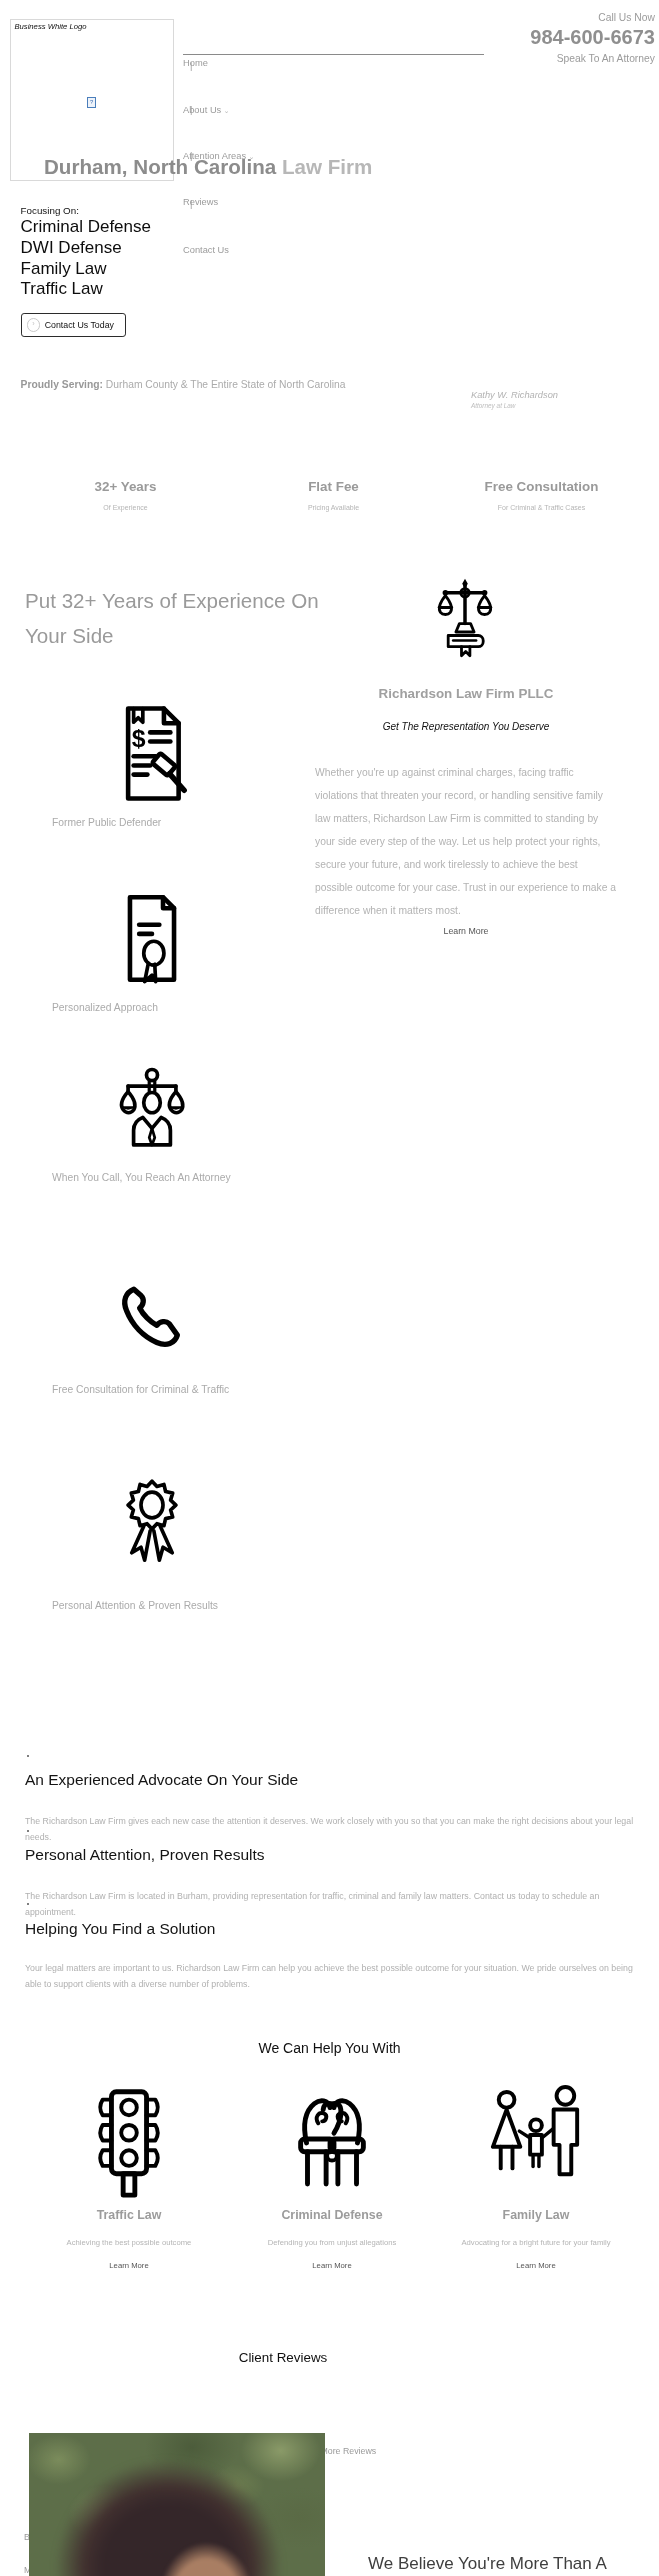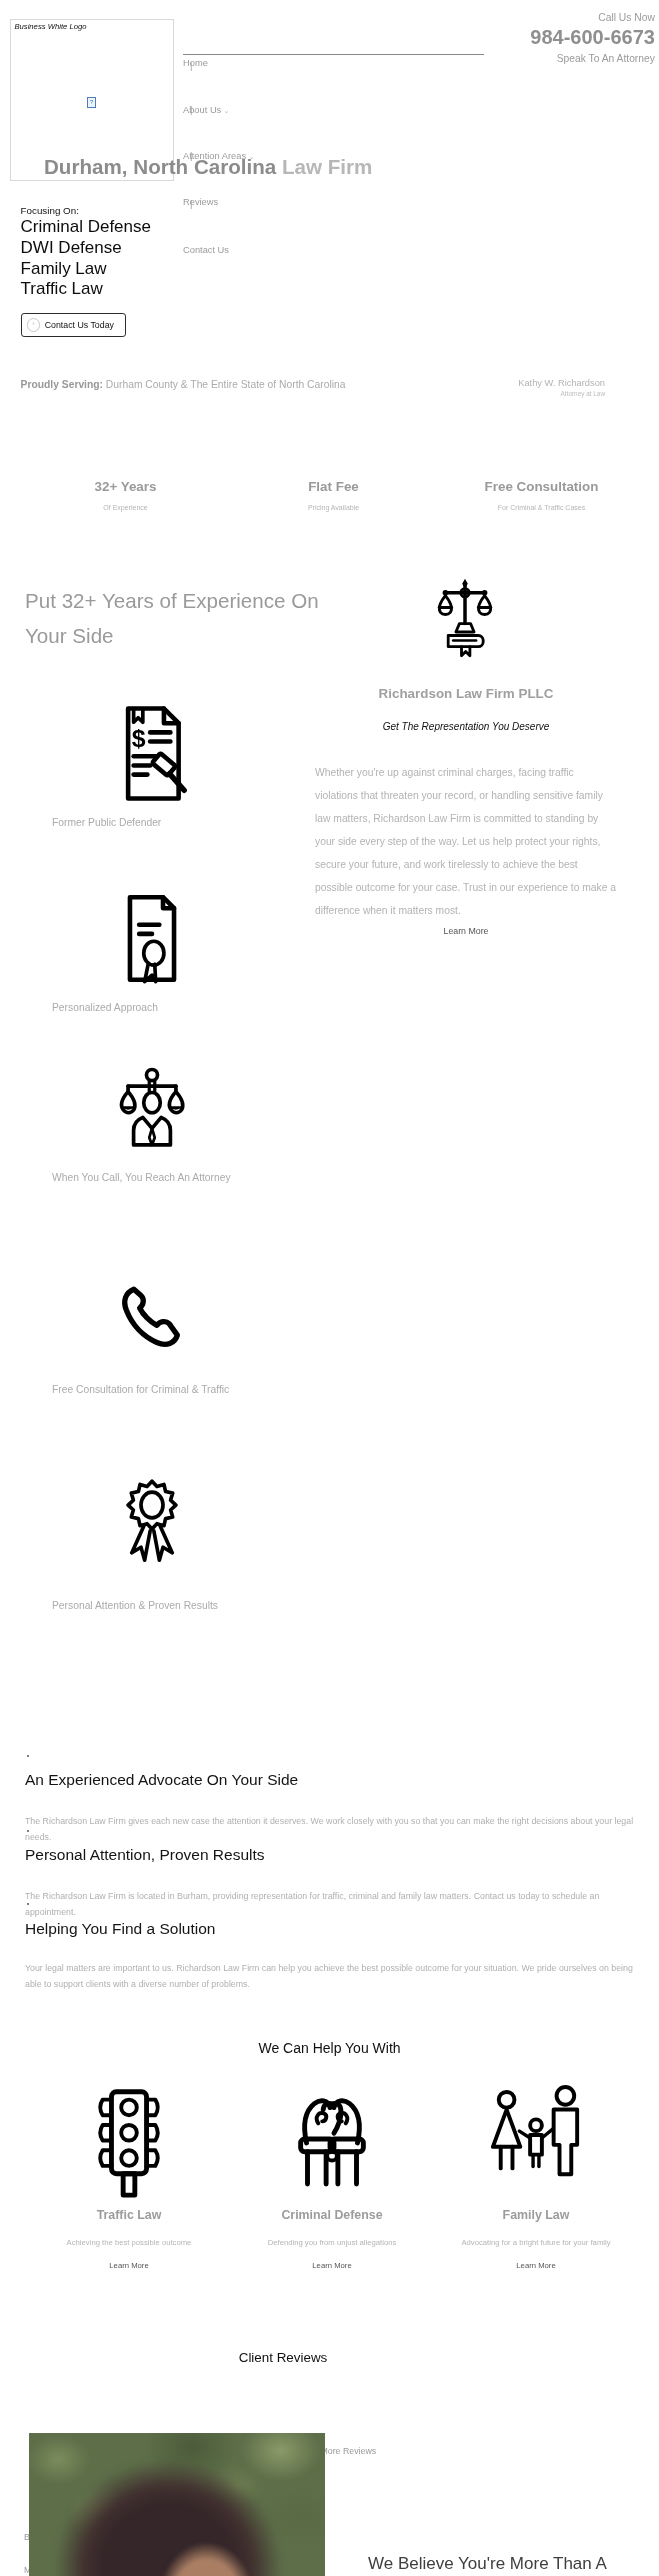--- a/index.html
+++ b/index.html
@@ -27,21 +27,21 @@
   .hero-title{left:44px;top:155px;font-size:20.6px;font-weight:bold;white-space:nowrap;}
   .hero-title .dark{color:#8c8c8c;} .hero-title .light{color:#b7b7b7;}
   .focusing{left:20.6px;top:205px;font-size:9.8px;color:#111;}
   .area{left:20.6px;font-size:17px;color:#0d0d0d;}
   .a0{top:217px}.a1{top:238px}.a2{top:259px}.a3{top:279px}
   .cta-btn{left:20.6px;top:313px;width:105px;height:24px;border:0.8px solid #2b2b2b;border-radius:3.1px;display:flex;align-items:center;gap:4.6px;padding-left:5.2px;box-sizing:border-box;background:#fff;cursor:pointer;}
   .cta-circle{width:11.3px;height:11.3px;border-radius:50%;border:0.8px solid #c9c9c9;color:#c2c2c2;font-size:7.2px;line-height:10.3px;text-align:center;}
   .cta-label{font-size:8.8px;color:#111;}
   .serving{left:20.6px;top:379px;font-size:10.3px;color:#ababab;}
   .serving b{color:#989898;}
-  .kathy{left:471px;top:378px;width:134px;text-align:right;}
+  .kathy{left:471px;top:390px;width:134px;text-align:left;font-style:italic;}
   .kathy-name{font-size:9.3px;color:#b3b3b3;}
   .kathy-title{font-size:6.4px;color:#bdbdbd;margin-top:2.1px;}
 
   
   .feat{width:185px;text-align:center;top:479px;}
   .f0{left:33px}.f1{left:241px}.f2{left:449px}
   .feat-title{font-size:13.4px;font-weight:bold;color:#9a9a9a;}
   .feat-sub{font-size:7px;color:#b5b5b5;margin-top:10.3px;}
 
   

